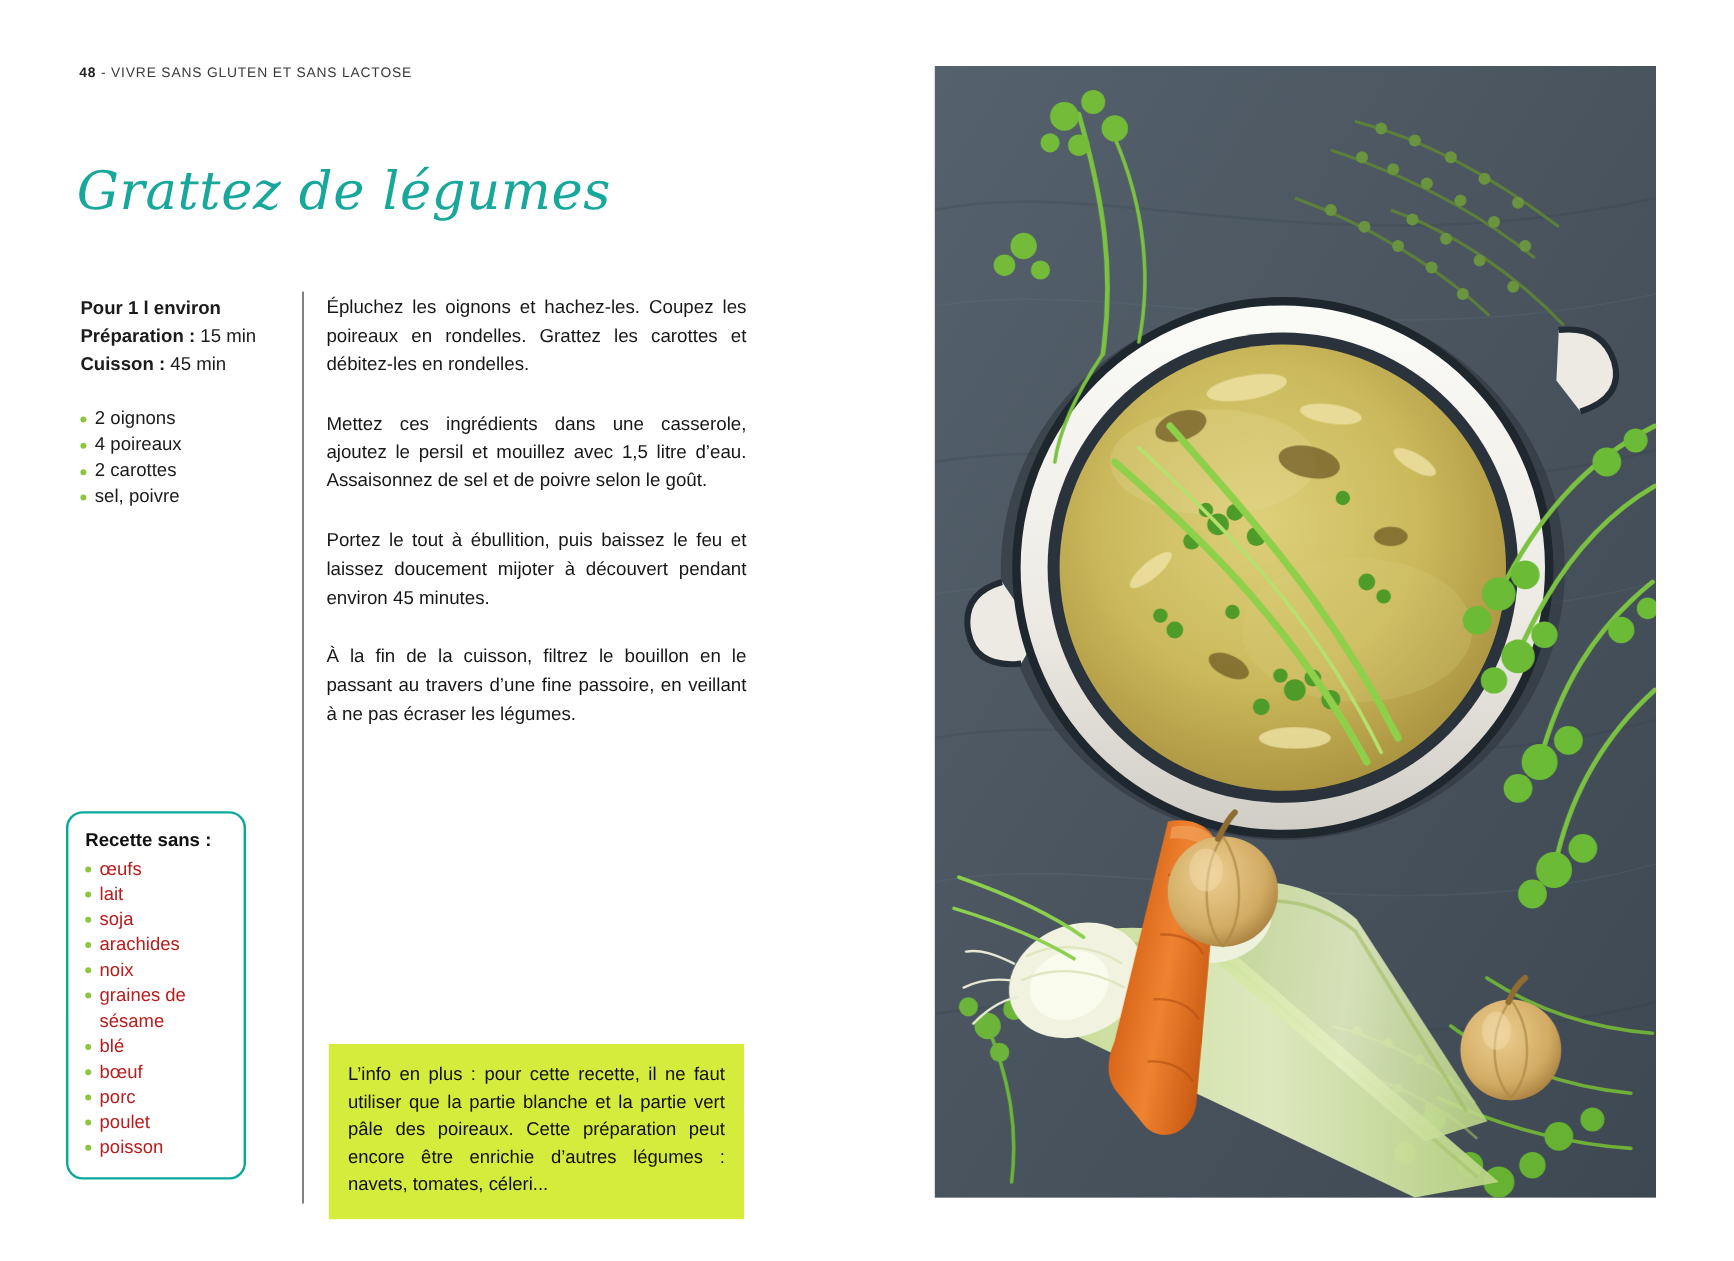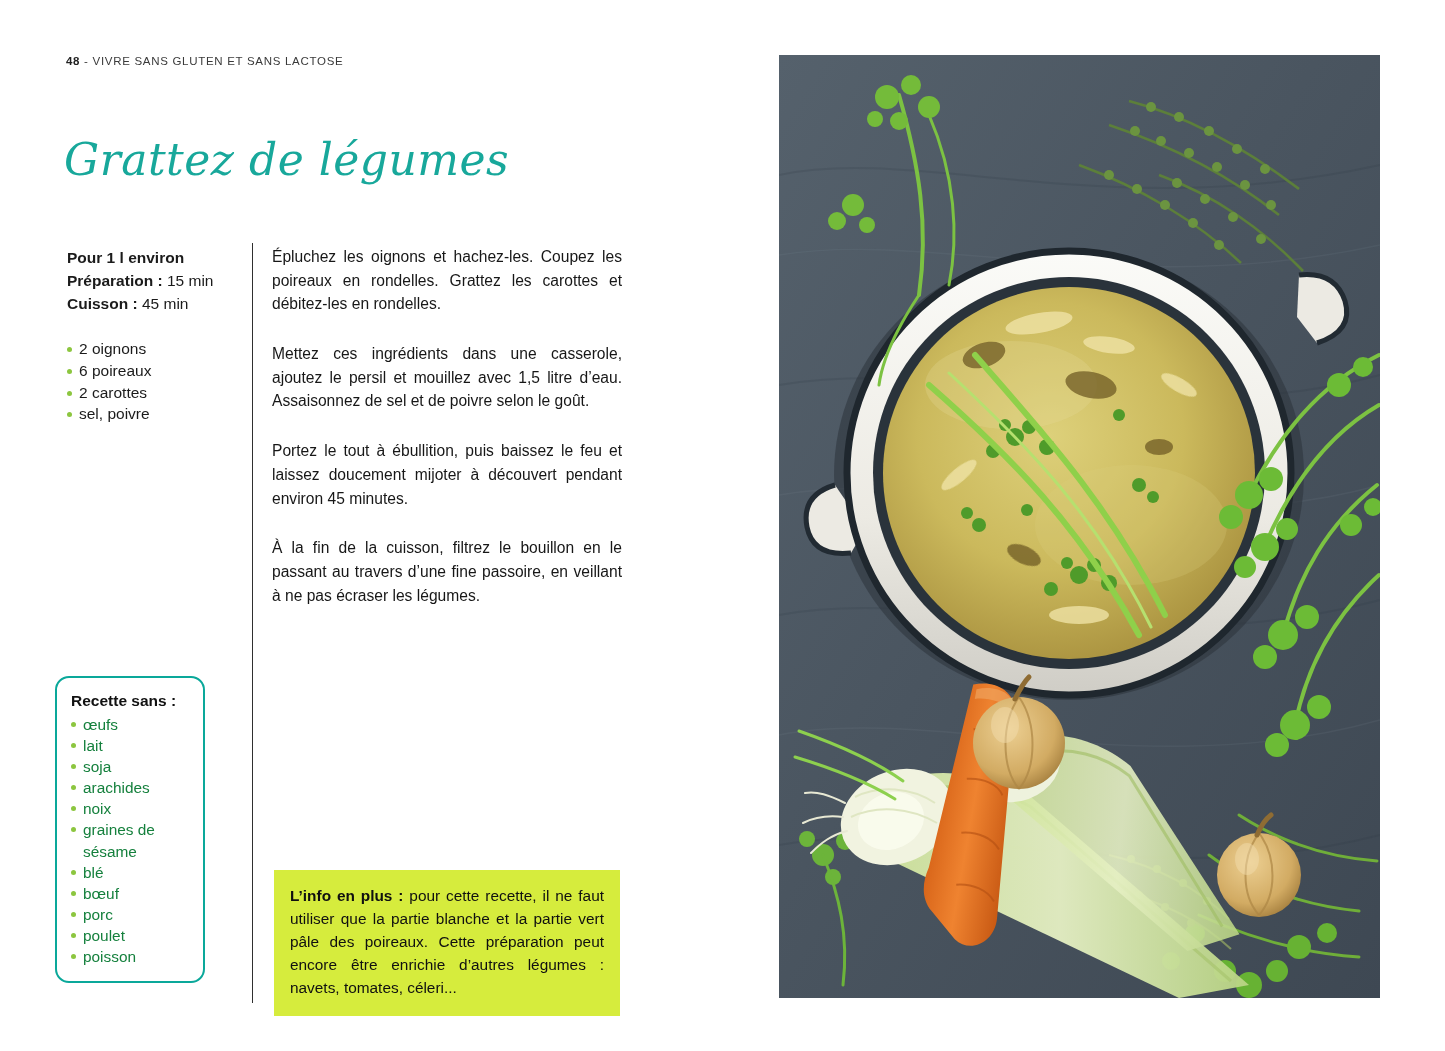--- a/index.html
+++ b/index.html
@@ -131,21 +131,21 @@
     color: #111;
   }
   .recette-sans ul {
     margin: 0;
     padding: 0;
     list-style: none;
   }
   .recette-sans li {
     font-size: 15.4px;
     line-height: 1.37;
-    color: #15803d;
+    color: #b91c1c;
     position: relative;
     padding-left: 12px;
   }
   .recette-sans li::before {
     content: "";
     position: absolute;
     left: 0;
     top: 8px;
     width: 5px;
     height: 5px;
@@ -164,21 +164,21 @@
     padding: 14px 16px 16px 16px;
   }
   .info-box p {
     margin: 0;
     font-size: 15.4px;
     line-height: 1.5;
     color: #101010;
     text-align: justify;
     hyphens: auto;
   }
-  .info-box b { font-weight: bold; }
+  .info-box b { font-weight: normal; }
 
   
   .photo {
     position: absolute;
     left: 779px;
     top: 55px;
     width: 601px;
     height: 943px;
     overflow: hidden;
     background: #4a5560;
@@ -204,21 +204,21 @@
       <span class="meta-strong">Préparation :</span>
       <span>15 min</span>
     </div>
     <div class="meta-line">
       <span class="meta-strong">Cuisson :</span>
       <span>45 min</span>
     </div>
 
     <ul class="ingredients">
       <li>2 oignons</li>
-      <li>6 poireaux</li>
+      <li>4 poireaux</li>
       <li>2 carottes</li>
       <li>sel, poivre</li>
     </ul>
   </div>
 
   <div class="col-divider"></div>
 
   <div class="body-col">
     <p>Épluchez les oignons et hachez-les. Coupez les poireaux en rondelles. Grattez les carottes et débitez-les en rondelles.</p>
     <p>Mettez ces ingrédients dans une casserole, ajoutez le persil et mouillez avec 1,5 litre d’eau. Assaisonnez de sel et de poivre selon le goût.</p>

